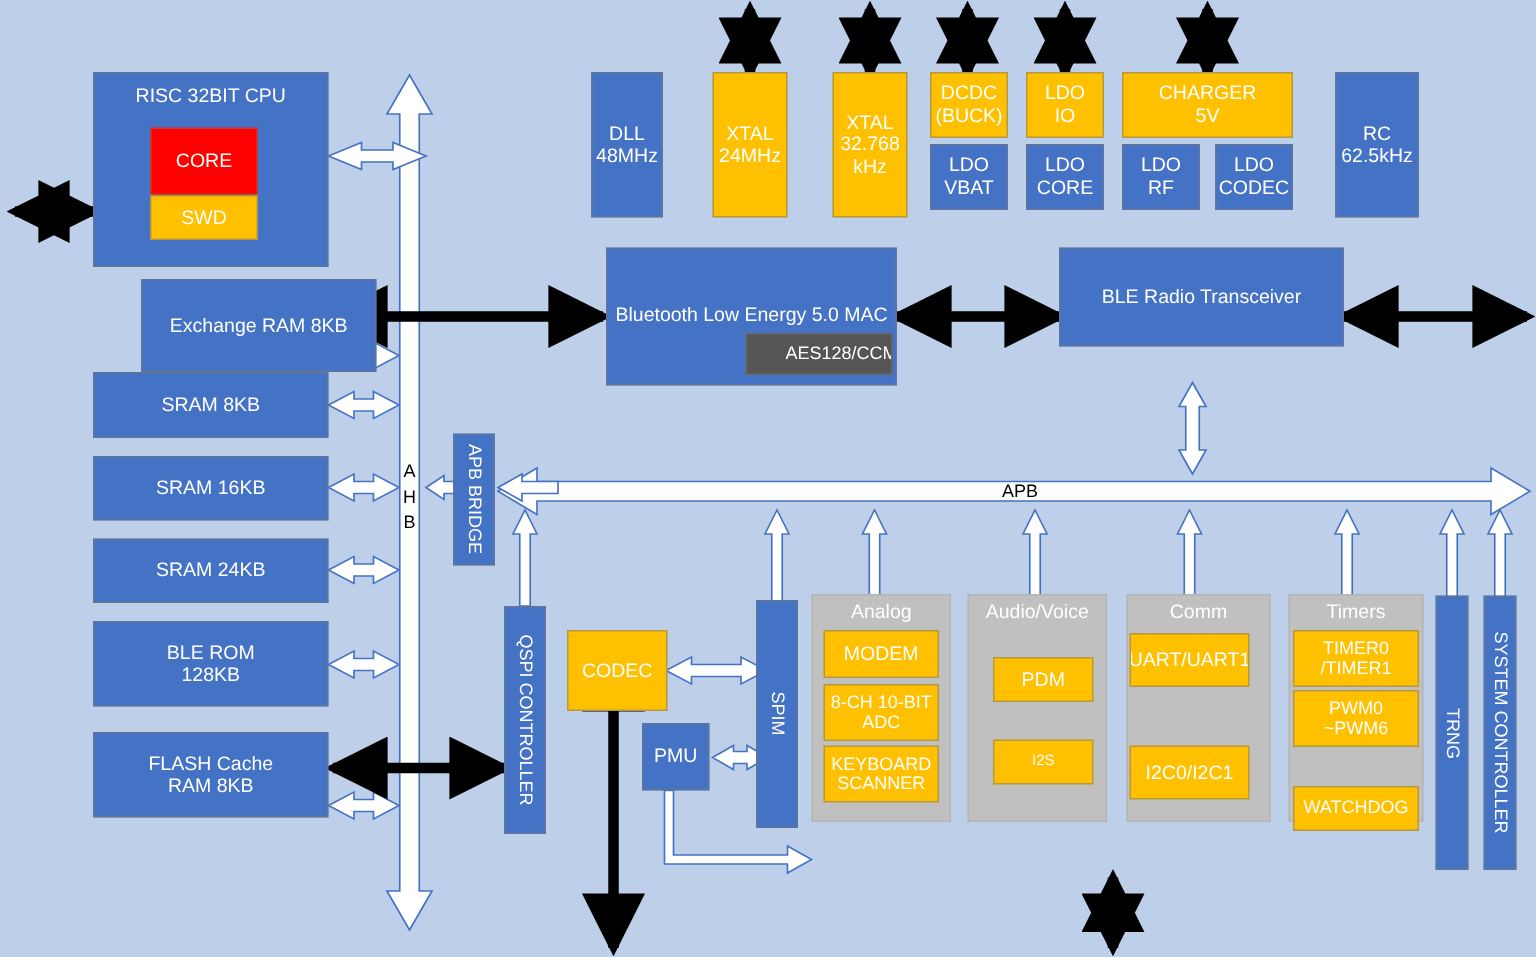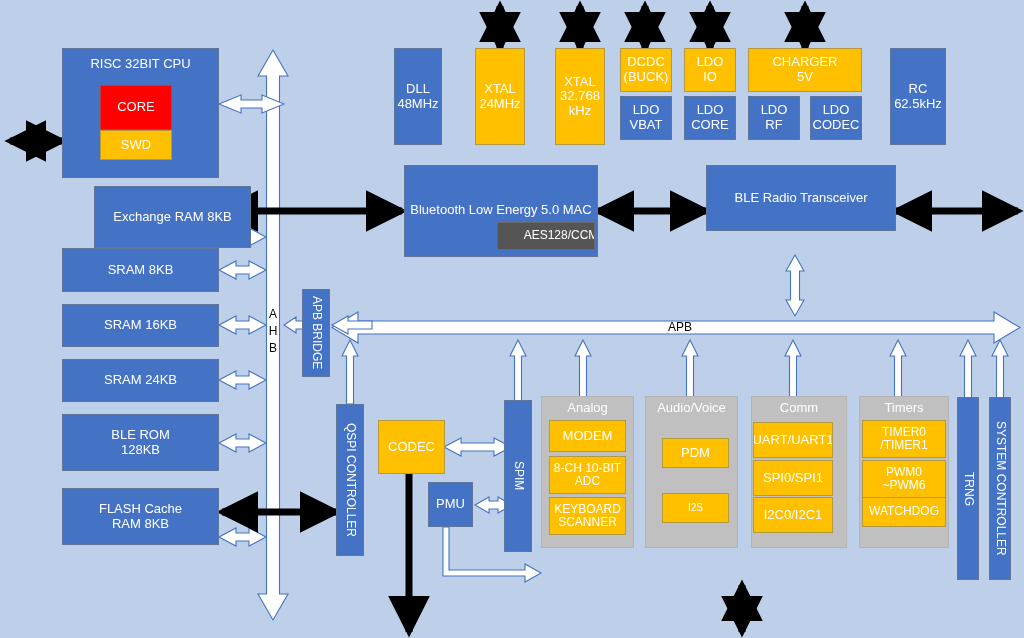--- a/index.html
+++ b/index.html
@@ -270,39 +270,36 @@
   <div class="blk gold" style="left:662px;top:493px;width:67px;height:30px;font-size:10px;">
     <span>I2S</span>
   </div>
 
   <div class="blk grpbox" style="left:751px;top:396px;width:96px;height:152px;">
     <div class="grplab">Comm</div>
   </div>
   <div class="blk gold" style="left:753px;top:422px;width:80px;height:36px;font-size:13px;">
     <span>UART/UART1</span>
   </div>
-  <div class="blk gold" style="left:753px;top:460px;width:80px;height:36px;font-size:13px;">
-    <span>SPI0/SPI1</span>
-  </div>
   <div class="blk gold" style="left:753px;top:497px;width:80px;height:36px;font-size:13px;">
     <span>I2C0/I2C1</span>
   </div>
 
   <div class="blk grpbox" style="left:859px;top:396px;width:90px;height:152px;">
     <div class="grplab">Timers</div>
   </div>
   <div class="blk gold" style="left:862px;top:420px;width:84px;height:38px;font-size:12px;">
     <span>TIMER0
 /TIMER1</span>
   </div>
   <div class="blk gold" style="left:862px;top:460px;width:84px;height:38px;font-size:12px;">
     <span>PWM0
 ~PWM6</span>
   </div>
-  <div class="blk gold" style="left:862px;top:497px;width:84px;height:30px;font-size:12px;">
+  <div class="blk gold" style="left:862px;top:524px;width:84px;height:30px;font-size:12px;">
     <span>WATCHDOG</span>
   </div>
 
   <div class="blk blue" style="left:957px;top:397px;width:22px;height:183px;font-size:12px;">
     <span class="vtext">TRNG</span>
   </div>
   <div class="blk blue" style="left:989px;top:397px;width:22px;height:183px;font-size:12px;">
     <span class="vtext">SYSTEM CONTROLLER</span>
   </div>
 

